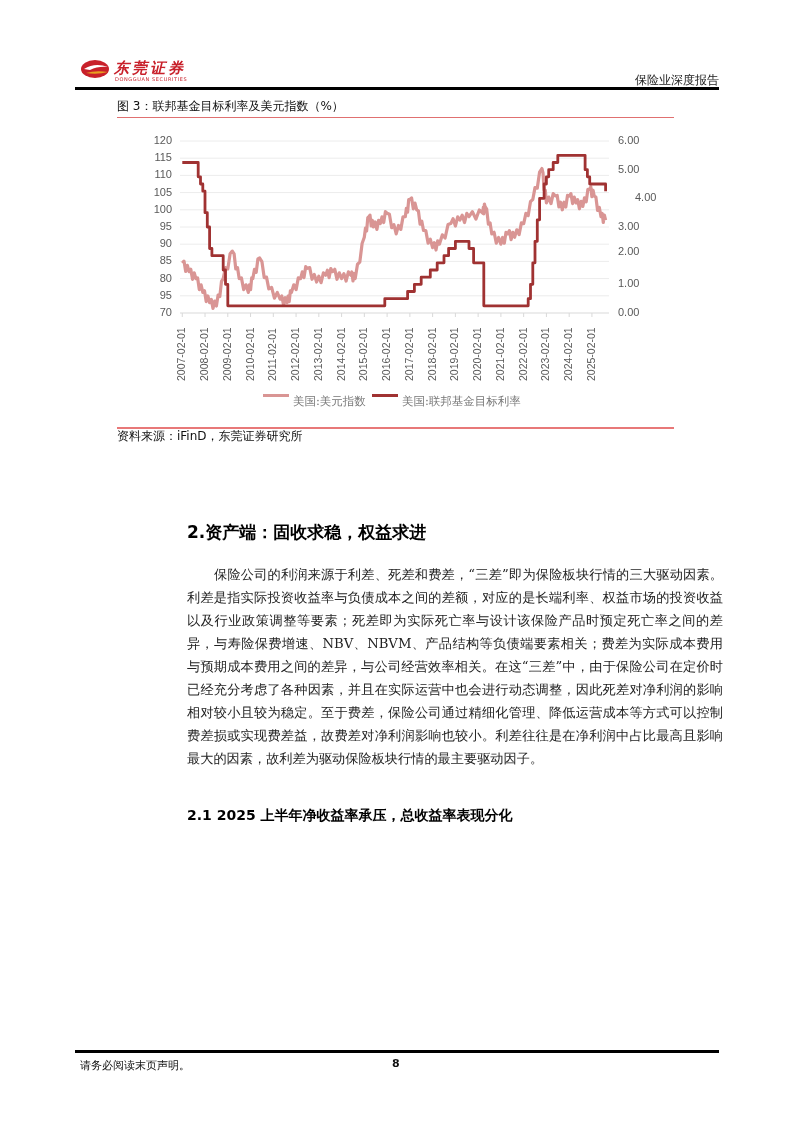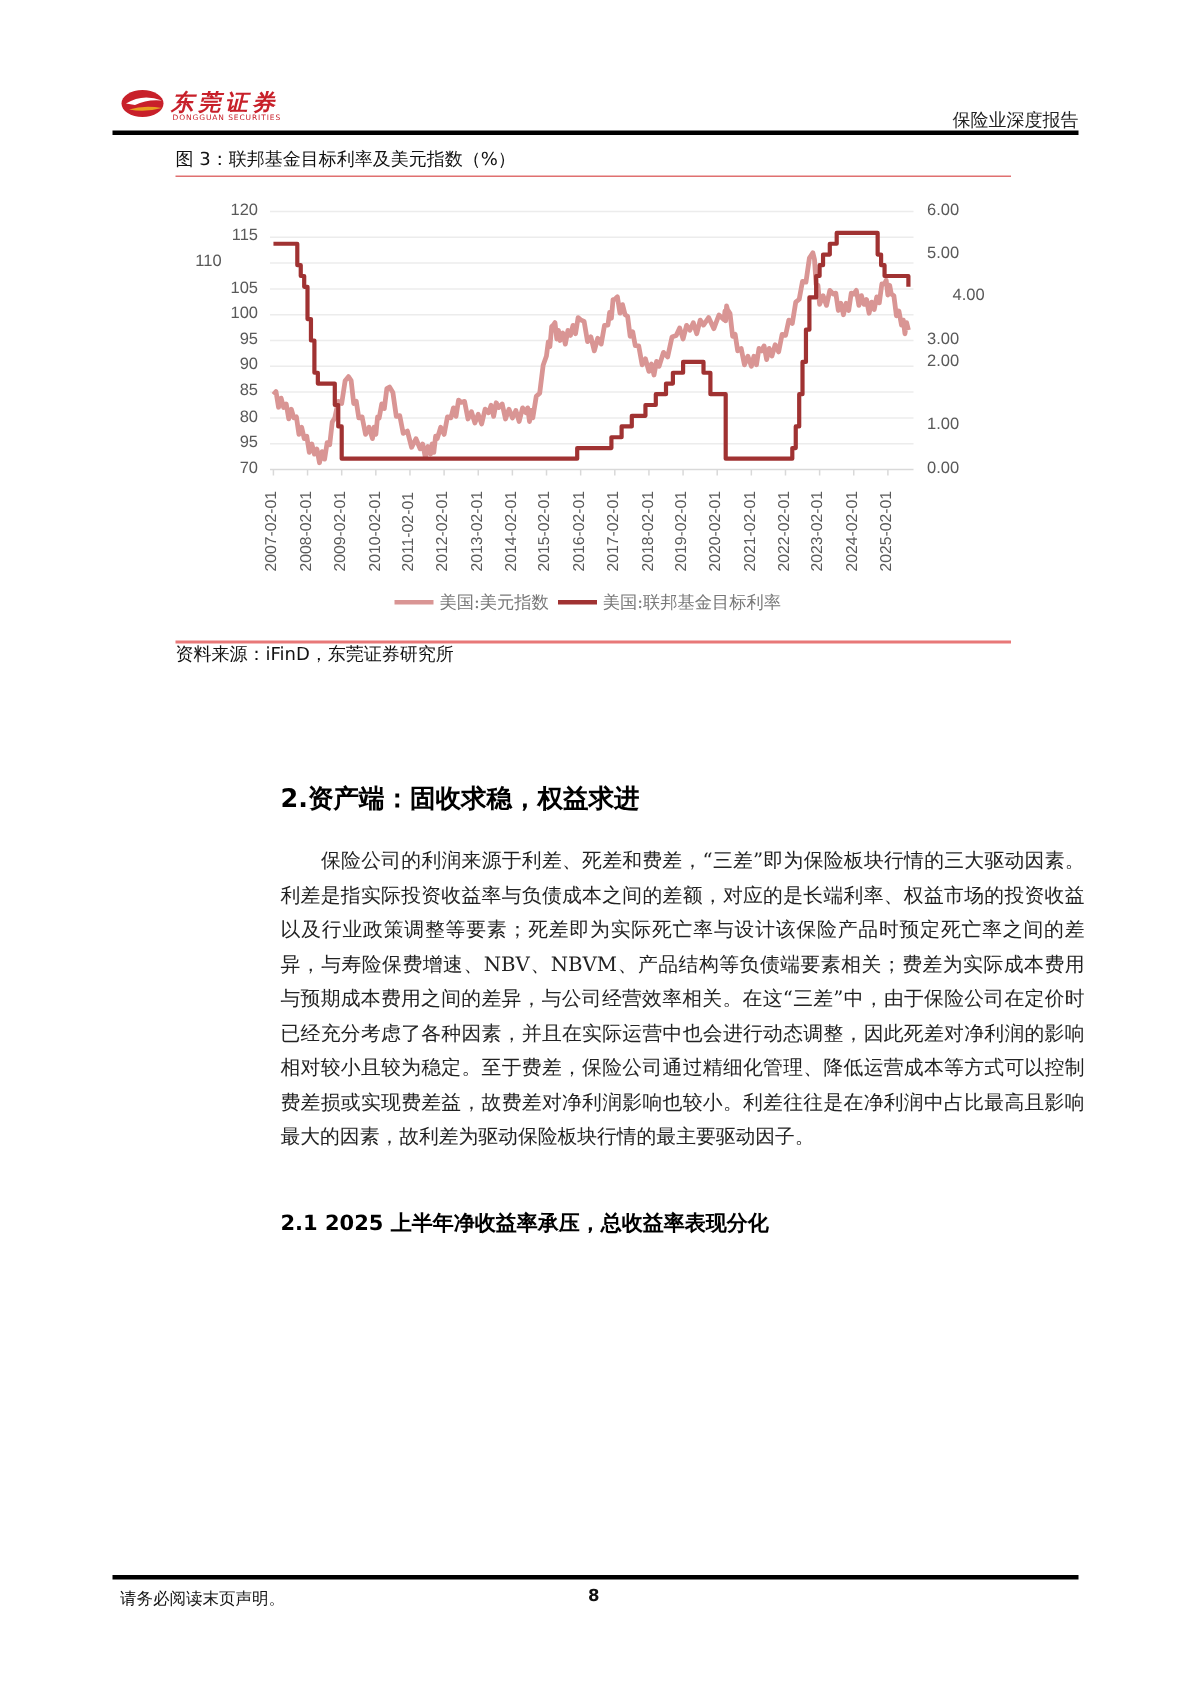--- a/index.html
+++ b/index.html
@@ -11,21 +11,21 @@
   .logo-en { position:absolute; left:35px; top:18px; font-size:5px; color:#c8202a; letter-spacing:0.6px; }
   .report-type { right:75px; top:72px; font-size:12px; color:#222; }
   .header-rule { left:75px; width:644px; top:87px; height:3px; background:#000; }
   .fig-title { left:117px; top:98px; font-size:12px; color:#111; }
   .fig-rule-top { left:117px; width:557px; top:117px; height:1px; background:#e07070; }
   .fig-rule-bottom { left:117px; width:557px; top:427px; height:2px; background:#e87878; }
   .source { left:117px; top:428px; font-size:12px; color:#111; }
   .ylab { font-size:11px; color:#595959; font-family:"Liberation Sans", sans-serif; }
   .ylab-left { text-align:right; width:32px; }
   .xlab { font-size:10.5px; color:#595959; font-family:"Liberation Sans", sans-serif; transform-origin: left top; transform: rotate(-90deg); white-space:nowrap; }
-  .legend { top:394px; left:263px; font-size:11.5px; color:#777; font-family:"DejaVu Serif", serif; display:flex; align-items:center; gap:4px; }
+  .legend { top:394px; left:263px; font-size:11.5px; color:#777; font-family:"DejaVu Serif", serif; display:flex; gap:4px; }
   .legend .sw { display:inline-block; width:26px; height:3px; }
   .section-h { left:187px; top:521px; font-size:17px; font-weight:bold; color:#000; }
   .para { left:187px; top:563px; width:536px; font-family:"DejaVu Serif", serif; font-size:13.2px; line-height:23px; color:#222; text-align:justify; text-indent:27px; }
   .subsection-h { left:187px; top:807px; font-size:14px; font-weight:bold; color:#000; }
   .footer-rule { left:75px; width:644px; top:1050px; height:3px; background:#000; }
   .footer-note { left:80px; top:1058px; font-size:11px; color:#111; }
   .page-num { left:392px; top:1057px; font-size:11px; font-weight:bold; color:#111; }
 </style>
 </head>
 <body>
@@ -76,36 +76,36 @@
       <line x1="523.6551724137927" x2="523.6551724137927" y1="313" y2="317" stroke="#d9d9d9"></line>
       <line x1="546.4137931034479" x2="546.4137931034479" y1="313" y2="317" stroke="#d9d9d9"></line>
       <line x1="569.1724137931033" x2="569.1724137931033" y1="313" y2="317" stroke="#d9d9d9"></line>
       <line x1="591.9310344827586" x2="591.9310344827586" y1="313" y2="317" stroke="#d9d9d9"></line>
       <polyline points="182.3,263.1 184.0,261.1 185.7,271.5 187.4,265.4 189.1,271.7 190.8,269.3 192.5,279.3 194.2,272.8 195.9,278.6 197.6,277.9 199.3,289.6 201.1,284.8 202.8,292.4 204.5,290.8 206.2,301.6 207.9,296.0 209.6,302.7 211.3,299.4 213.0,308.5 214.7,301.1 216.4,306.1 218.1,295.1 219.8,296.5 221.5,281.4 223.2,278.6 225.5,267.6 227.8,269.0 230.1,253.8 232.3,251.1 234.1,253.8 235.8,269.0 237.5,267.6 239.2,278.6 241.4,277.9 243.7,289.6 246.0,284.8 248.3,292.4 249.4,284.8 250.6,289.6 251.7,277.9 252.8,278.6 254.5,269.3 256.2,272.4 257.9,259.0 259.7,258.0 261.9,261.6 264.2,277.6 266.5,277.1 268.8,288.9 271.6,287.4 274.4,298.2 277.3,292.5 280.1,299.2 281.8,296.0 283.6,305.1 285.3,297.7 287.0,302.7 288.1,296.0 289.2,301.6 290.4,290.8 291.5,292.4 293.8,284.8 296.1,289.6 298.3,277.9 300.6,278.6 302.3,271.9 304.0,277.6 305.7,266.7 307.4,268.3 309.7,267.6 312.0,279.3 314.3,274.5 316.6,282.0 318.8,276.2 321.1,282.7 323.4,272.8 325.7,275.2 327.4,270.2 329.1,277.6 330.8,268.5 332.5,271.7 334.8,269.3 337.0,279.3 339.3,272.8 341.6,278.6 343.9,273.6 346.1,281.0 348.4,271.9 350.7,275.2 351.8,271.9 353.0,281.0 354.1,273.6 355.2,278.6 357.5,264.2 359.8,262.1 362.1,243.5 364.3,237.3 365.5,228.0 366.6,231.1 367.8,217.7 368.9,216.7 370.0,215.1 371.2,226.0 372.3,220.3 373.4,227.0 375.2,222.0 376.9,229.4 378.6,220.3 380.3,223.6 382.0,216.9 383.7,222.5 385.4,211.7 387.1,213.2 389.4,214.3 391.7,227.7 393.9,224.6 396.2,233.9 398.5,225.5 400.8,229.4 403.0,216.9 405.3,216.7 406.4,208.3 407.6,212.2 408.7,199.7 409.9,199.5 411.6,197.9 413.3,208.8 415.0,203.1 416.7,209.8 418.4,210.8 420.1,224.2 421.8,221.2 423.5,230.4 425.8,230.6 428.1,243.2 430.3,239.2 432.6,247.6 434.3,242.7 436.0,250.0 437.7,240.9 439.4,244.2 442.3,234.9 445.1,238.0 448.0,224.6 450.8,223.6 453.1,218.6 455.4,226.0 457.7,216.9 459.9,220.1 462.2,215.1 464.5,222.5 466.8,213.4 469.0,216.7 472.4,211.7 475.9,219.1 479.3,210.0 482.7,213.2 483.3,207.4 483.8,213.9 484.4,204.0 485.0,206.4 486.7,209.1 488.4,224.2 490.1,222.9 491.8,233.9 494.1,232.3 496.3,243.2 498.6,237.5 500.9,244.2 502.6,237.5 504.3,243.2 506.0,232.3 507.7,233.9 509.4,230.6 511.1,239.7 512.8,232.3 514.6,237.3 516.8,229.8 519.1,234.6 521.4,222.9 523.7,223.6 525.9,213.4 528.2,215.6 530.5,201.4 532.8,199.5 535.0,187.6 537.3,188.1 539.6,172.1 541.9,168.5 543.0,173.0 544.1,189.8 545.3,190.2 546.4,202.9 548.7,197.1 551.0,203.6 553.2,193.6 555.5,196.0 557.2,195.4 558.9,207.0 560.6,202.2 562.3,209.8 564.1,202.2 565.8,207.0 567.5,195.4 569.2,196.0 570.9,193.6 572.6,203.6 574.3,197.1 576.0,202.9 577.7,199.7 579.4,208.8 581.1,201.4 582.8,206.4 584.5,197.9 586.2,201.9 587.9,189.3 589.7,189.2 590.8,186.8 591.9,196.7 593.1,190.2 594.2,196.0 595.9,197.1 597.6,210.5 599.3,207.4 601.0,216.7 602.2,213.4 603.3,222.5 604.4,215.1 605.6,220.1" fill="none" stroke="#d99594" stroke-width="3.2" stroke-linejoin="round"></polyline>
       <polyline points="182.3,162.5 195.9,162.5 195.9,162.5 198.2,162.5 198.2,176.8 200.5,176.8 200.5,184.0 202.8,184.0 202.8,191.2 205.0,191.2 205.0,212.7 207.3,212.7 207.3,227.0 209.6,227.0 209.6,248.5 211.9,248.5 211.9,255.7 218.7,255.7 218.7,255.7 223.2,255.7 223.2,270.0 225.5,270.0 225.5,284.3 227.8,284.3 227.8,305.8 384.8,305.8 384.8,298.7 407.6,298.7 407.6,291.5 414.4,291.5 414.4,284.3 421.2,284.3 421.2,277.2 430.3,277.2 430.3,270.0 437.2,270.0 437.2,262.8 444.0,262.8 444.0,255.7 448.6,255.7 448.6,248.5 455.4,248.5 455.4,241.3 466.8,241.3 466.8,241.3 469.0,241.3 469.0,248.5 473.6,248.5 473.6,262.8 482.7,262.8 482.7,262.8 483.8,262.8 483.8,305.8 528.2,305.8 528.2,298.7 530.5,298.7 530.5,284.3 532.8,284.3 532.8,262.8 535.0,262.8 535.0,241.3 537.3,241.3 537.3,219.8 539.6,219.8 539.6,198.3 544.1,198.3 544.1,184.0 546.4,184.0 546.4,176.8 548.7,176.8 548.7,169.7 553.2,169.7 553.2,162.5 557.8,162.5 557.8,155.3 585.1,155.3 585.1,169.7 587.4,169.7 587.4,176.8 589.7,176.8 589.7,184.0 605.6,184.0 605.6,191.2" fill="none" stroke="#a03232" stroke-width="2.8" stroke-linejoin="round"></polyline>
     </svg>
   <div id="ylabels-left">
       <div class="abs ylab ylab-left" style="left: 140px; top: 134px;">120</div>
       <div class="abs ylab ylab-left" style="left: 140px; top: 151.2px;">115</div>
-      <div class="abs ylab ylab-left" style="left: 123px; top: 168.4px; text-align: center;">110</div>
+      <div class="abs ylab ylab-left" style="left: 140px; top: 168.4px;">110</div>
       <div class="abs ylab ylab-left" style="left: 140px; top: 185.6px;">105</div>
       <div class="abs ylab ylab-left" style="left: 140px; top: 202.8px;">100</div>
       <div class="abs ylab ylab-left" style="left: 140px; top: 220px;">95</div>
       <div class="abs ylab ylab-left" style="left: 140px; top: 237.2px;">90</div>
       <div class="abs ylab ylab-left" style="left: 140px; top: 254.4px;">85</div>
       <div class="abs ylab ylab-left" style="left: 140px; top: 271.6px;">80</div>
       <div class="abs ylab ylab-left" style="left: 140px; top: 288.8px;">95</div>
       <div class="abs ylab ylab-left" style="left: 140px; top: 306px;">70</div>
     </div>
   <div id="ylabels-right">
       <div class="abs ylab" style="left: 618px; top: 134px;">6.00</div>
       <div class="abs ylab" style="left: 618px; top: 162.667px;">5.00</div>
       <div class="abs ylab" style="left: 618px; top: 191.333px; margin-left: 17px;">4.00</div>
       <div class="abs ylab" style="left: 618px; top: 220px;">3.00</div>
-      <div class="abs ylab" style="left: 618px; top: 235px;">2.00</div>
+      <div class="abs ylab" style="left: 618px; top: 245px;">2.00</div>
       <div class="abs ylab" style="left: 618px; top: 277.333px;">1.00</div>
       <div class="abs ylab" style="left: 618px; top: 306px;">0.00</div>
     </div>
   <div id="xlabels">
       <div class="abs xlab" style="left: 175.276px; top: 381px;">2007-02-01</div>
       <div class="abs xlab" style="left: 198.034px; top: 381px;">2008-02-01</div>
       <div class="abs xlab" style="left: 220.793px; top: 381px;">2009-02-01</div>
       <div class="abs xlab" style="left: 243.552px; top: 381px;">2010-02-01</div>
       <div class="abs xlab" style="left: 266.31px; top: 381px;">2011-02-01</div>
       <div class="abs xlab" style="left: 289.069px; top: 381px;">2012-02-01</div>

